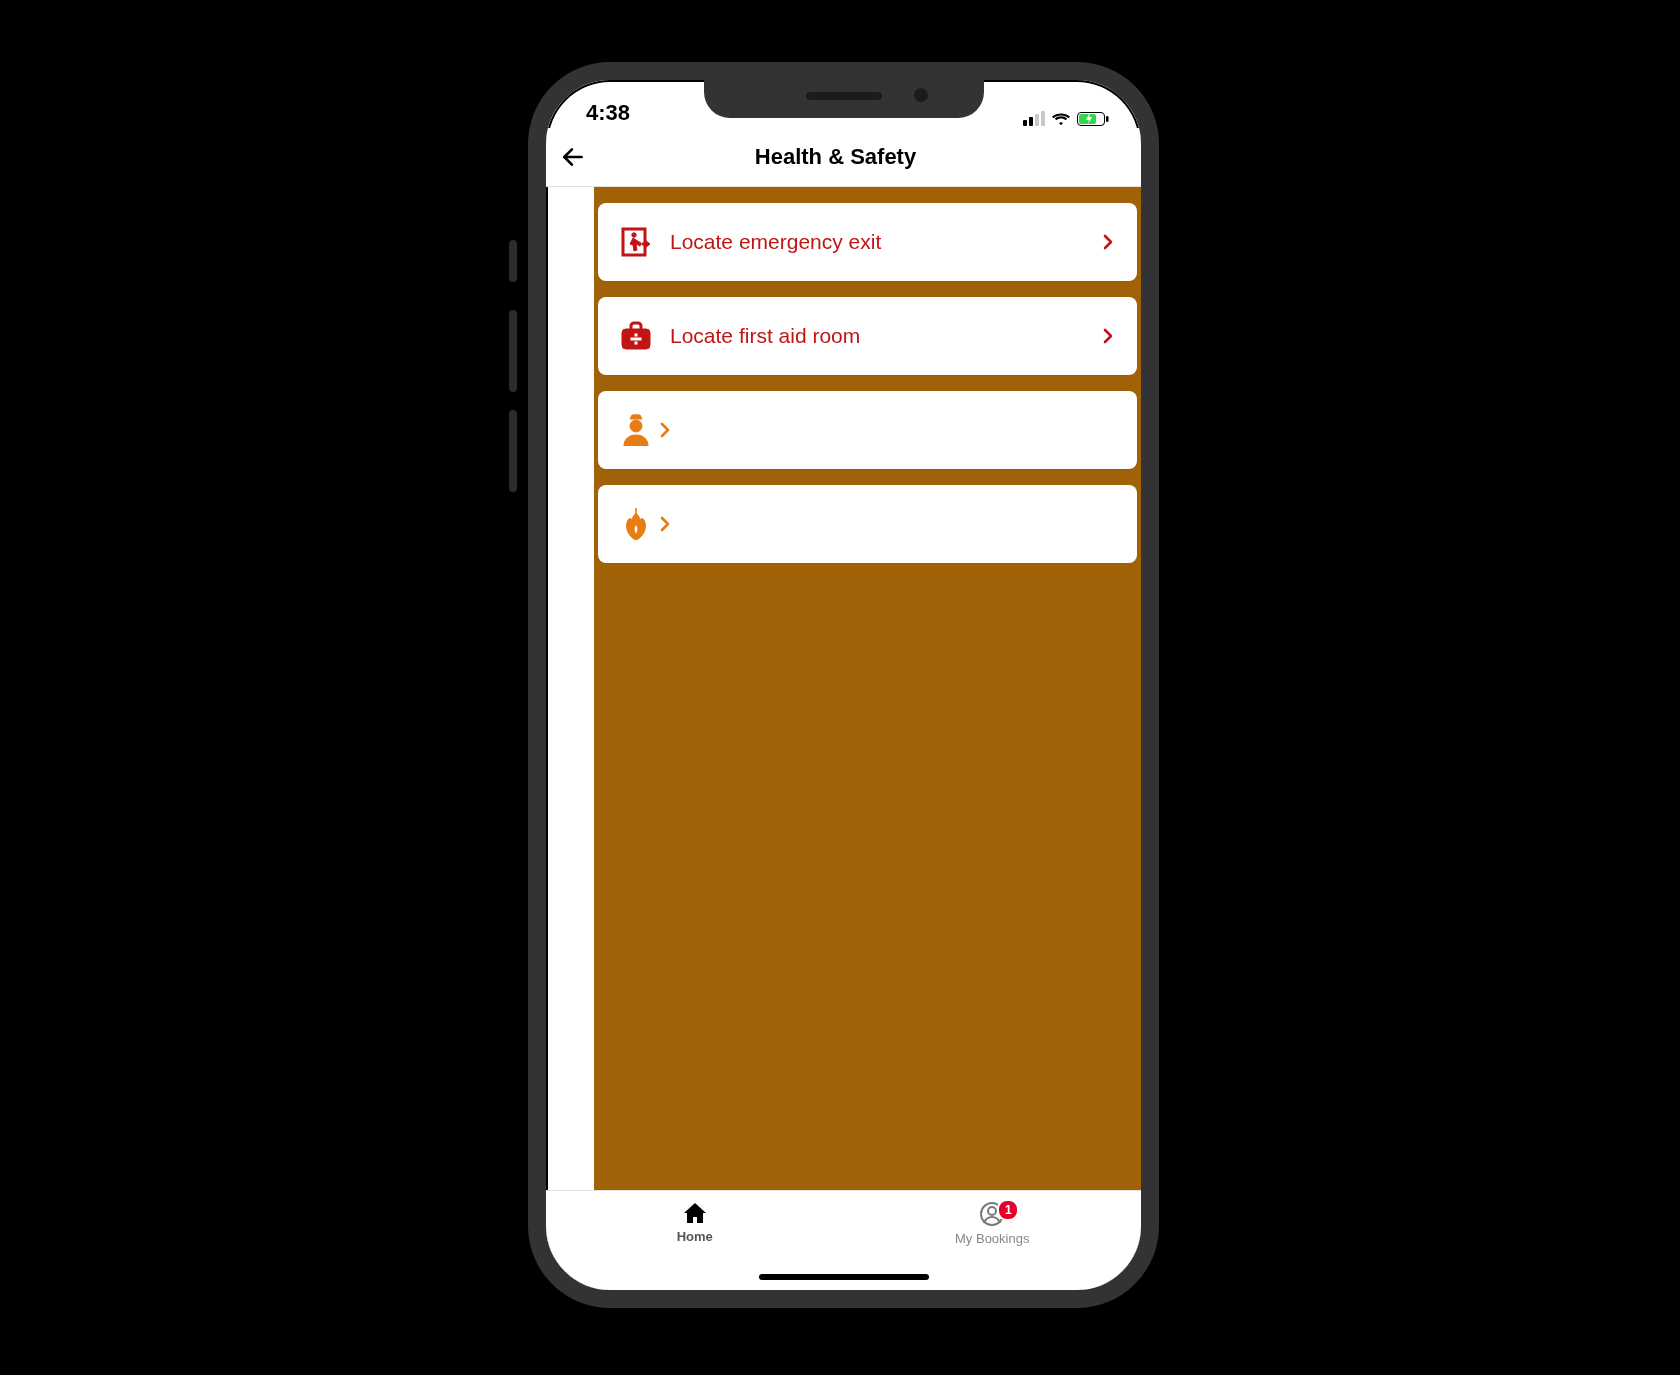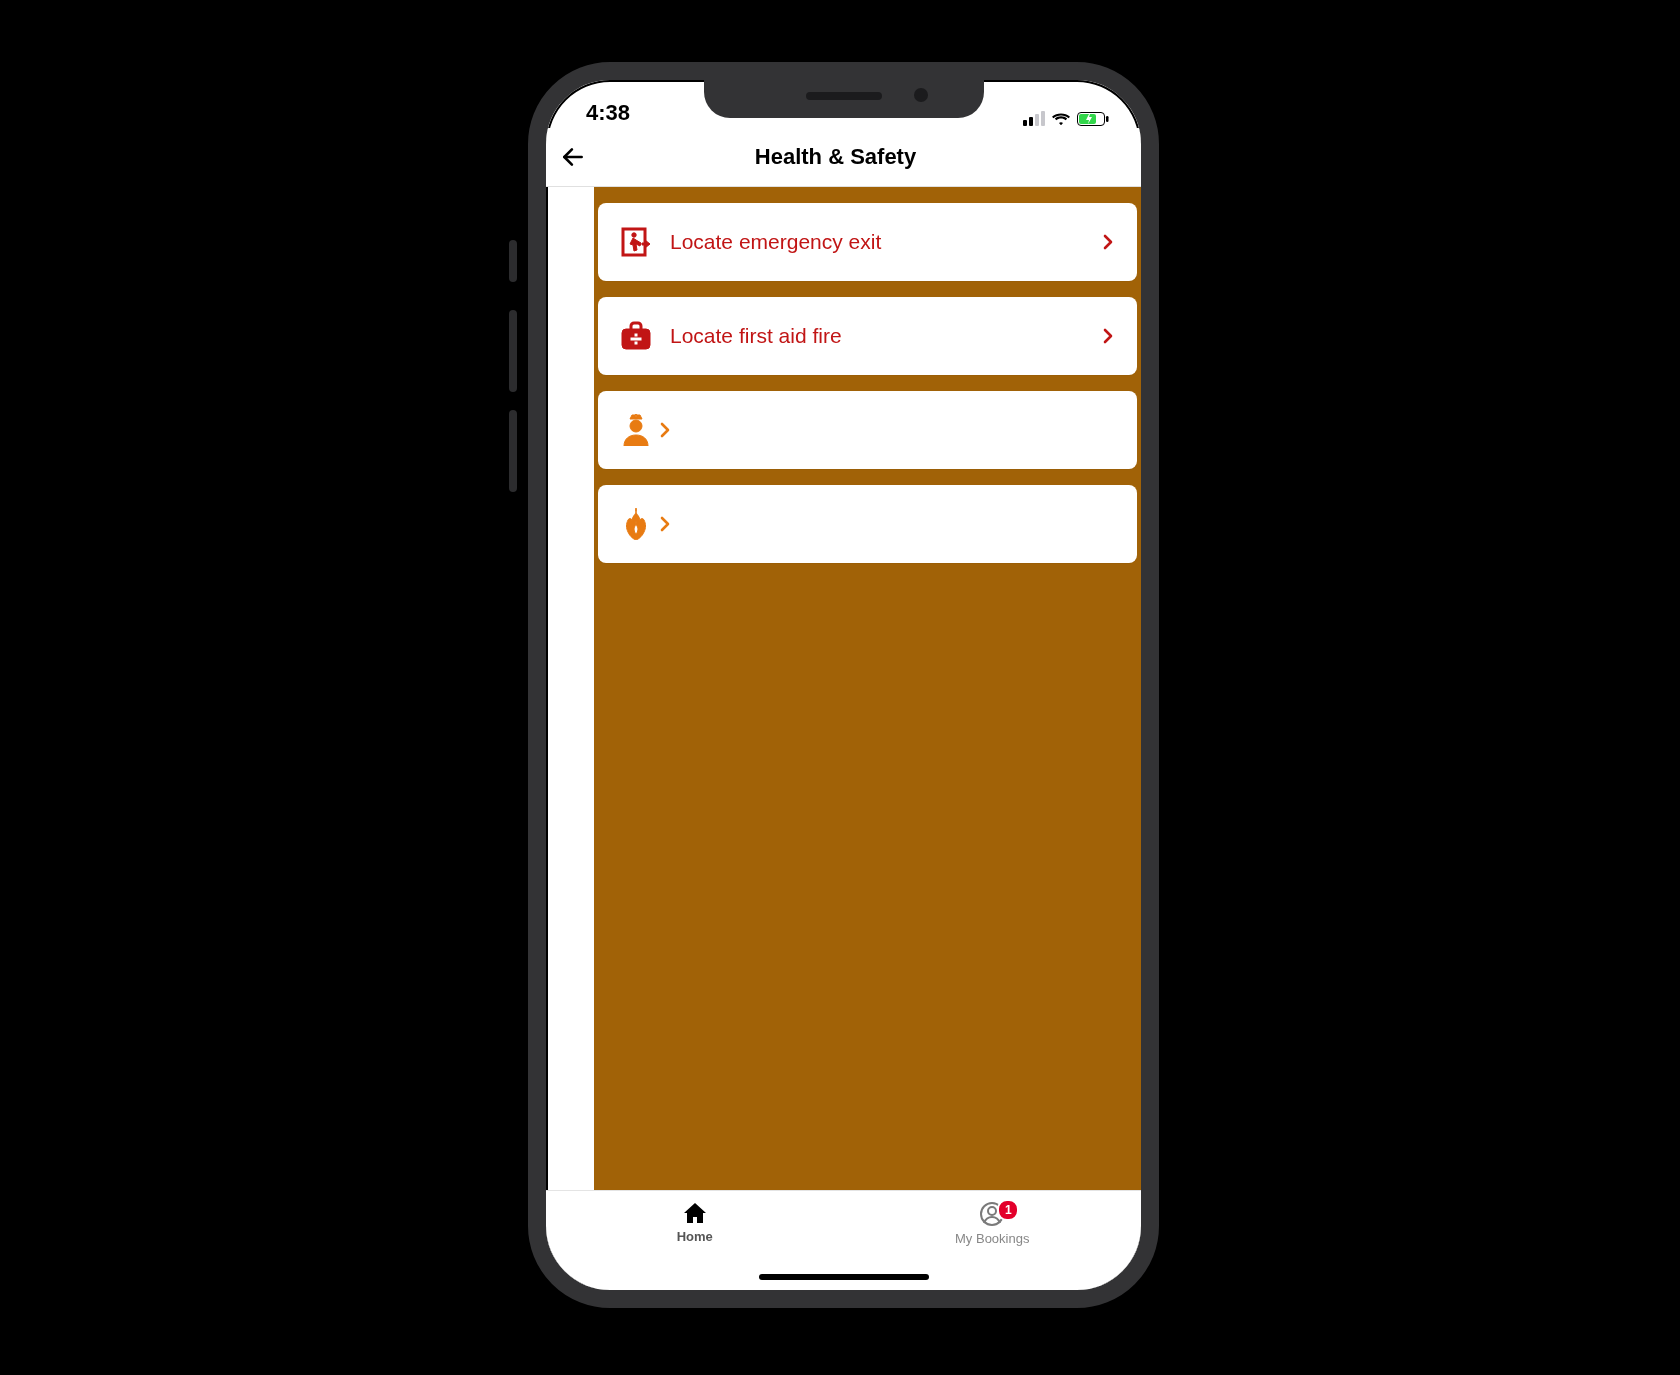--- a/index.html
+++ b/index.html
@@ -276,21 +276,21 @@
 
     <div class="row c-red">
       <span class="icon-slot">
         <svg width="32" height="30" viewBox="0 0 32 30">
           <rect x="2" y="8" width="28" height="20" rx="4" fill="#c11515"></rect>
           <path d="M11 8V5a3 3 0 0 1 3-3h4a3 3 0 0 1 3 3v3" fill="none" stroke="#c11515" stroke-width="3"></path>
           <rect x="14" y="12" width="4" height="12" fill="#fff"></rect>
           <rect x="10" y="16" width="12" height="4" fill="#fff"></rect>
         </svg>
       </span>
-      <span class="label">Locate first aid fire</span>
+      <span class="label">Locate first aid room</span>
       <span class="chev">
         <svg width="12" height="18" viewBox="0 0 12 18" fill="none" stroke="#c11515" stroke-width="2.6" stroke-linecap="round" stroke-linejoin="round">
             <polyline points="3 3 9 9 3 15"></polyline>
           </svg>
       </span>
     </div>
 
     <div class="row c-orange">
       <span class="icon-slot">
         <svg width="30" height="32" viewBox="0 0 30 32">

